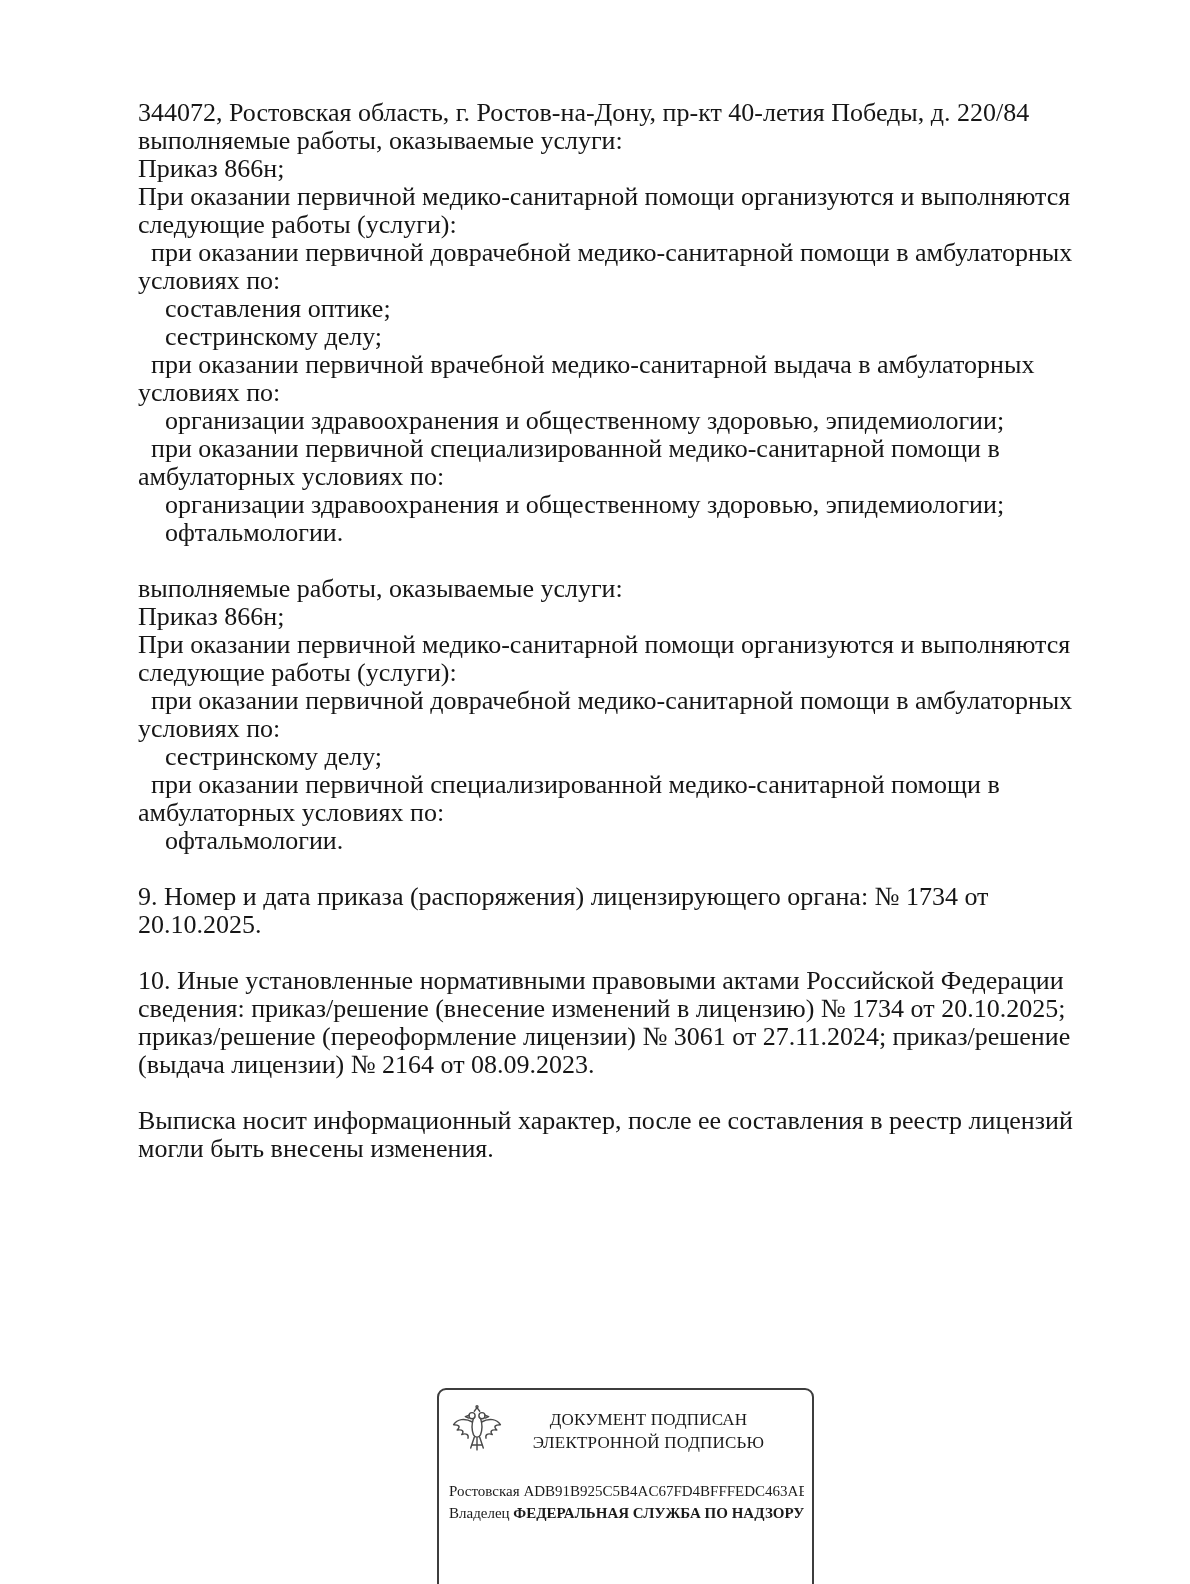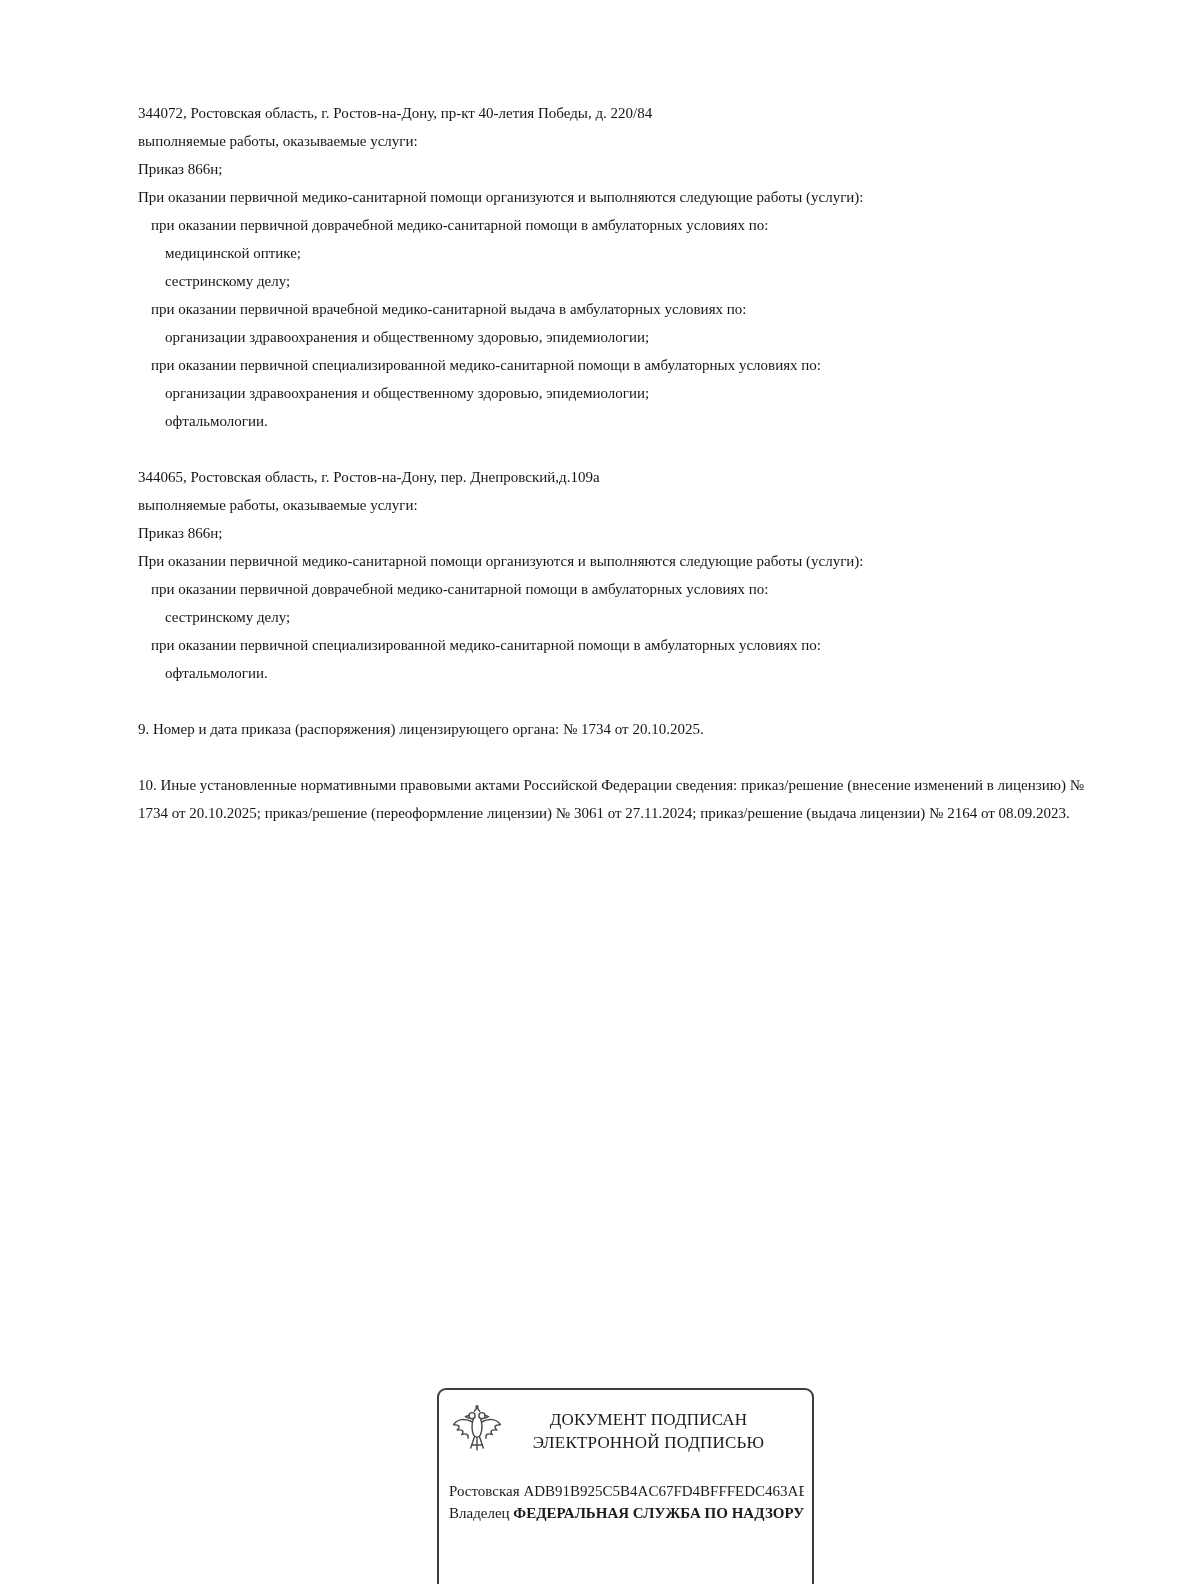--- a/index.html
+++ b/index.html
@@ -14,21 +14,21 @@
     background: #ffffff;
     font-family: "Liberation Serif", "DejaVu Serif", serif;
     color: #161616;
     overflow: hidden;
   }
   .content {
     position: absolute;
     left: 138px;
     top: 99px;
     width: 968px;
-    font-size: 15px;
+    font-size: 26px;
     line-height: 28px;
   }
   .section {
     margin-bottom: 28px;
   }
   .line { text-indent: 0; }
   .line.indent-0 { text-indent: 0; }
   .line.indent-1 { text-indent: 13px; }
   .line.indent-2 { text-indent: 27px; }
 
@@ -87,43 +87,45 @@
 <div class="page">
 
   <div class="content">
 
   <div class="section">
         <div class="line indent-0">344072, Ростовская область, г. Ростов-на-Дону, пр-кт 40-летия Победы, д. 220/84</div>
         <div class="line indent-0">выполняемые работы, оказываемые услуги:</div>
         <div class="line indent-0">Приказ 866н;</div>
         <div class="line indent-0">При оказании первичной медико-санитарной помощи организуются и выполняются следующие работы (услуги):</div>
         <div class="line indent-1">при оказании первичной доврачебной медико-санитарной помощи в амбулаторных условиях по:</div>
-        <div class="line indent-2">медицинской оптике;</div>
+        <div class="line indent-2">составления оптике;</div>
         <div class="line indent-2">сестринскому делу;</div>
         <div class="line indent-1">при оказании первичной врачебной медико-санитарной выдача в амбулаторных условиях по:</div>
         <div class="line indent-2">организации здравоохранения и общественному здоровью, эпидемиологии;</div>
         <div class="line indent-1">при оказании первичной специализированной медико-санитарной помощи в амбулаторных условиях по:</div>
         <div class="line indent-2">организации здравоохранения и общественному здоровью, эпидемиологии;</div>
         <div class="line indent-2">офтальмологии.</div>
       </div>
       <div class="section">
-        <div class="line indent-0">344065, Ростовская область, г. Ростов-на-Дону, пер. Днепровский,д.109а</div>
         <div class="line indent-0">выполняемые работы, оказываемые услуги:</div>
         <div class="line indent-0">Приказ 866н;</div>
         <div class="line indent-0">При оказании первичной медико-санитарной помощи организуются и выполняются следующие работы (услуги):</div>
         <div class="line indent-1">при оказании первичной доврачебной медико-санитарной помощи в амбулаторных условиях по:</div>
         <div class="line indent-2">сестринскому делу;</div>
         <div class="line indent-1">при оказании первичной специализированной медико-санитарной помощи в амбулаторных условиях по:</div>
         <div class="line indent-2">офтальмологии.</div>
       </div>
       <div class="section">
         <div class="line indent-0">9. Номер и дата приказа (распоряжения) лицензирующего органа: № 1734 от 20.10.2025.</div>
       </div>
       <div class="section">
         <div class="line indent-0">10. Иные установленные нормативными правовыми актами Российской Федерации сведения: приказ/решение (внесение изменений в лицензию) № 1734 от 20.10.2025; приказ/решение (переоформление лицензии) № 3061 от 27.11.2024; приказ/решение (выдача лицензии) № 2164 от 08.09.2023.</div>
+      </div>
+      <div class="section">
+        <div class="line indent-0">Выписка носит информационный характер, после ее составления в реестр лицензий могли быть внесены изменения.</div>
       </div>
     </div>
 
   <div class="stamp">
     <div class="stamp-header">
       <span class="stamp-eagle">
         <svg viewBox="0 0 60 60" width="54" height="56" aria-hidden="true">
           <g stroke="#4a4a4a" stroke-width="1.6" fill="none" stroke-linecap="round" stroke-linejoin="round">
             <path d="M27 8 L30 4 L33 8"></path>
             <circle cx="30" cy="3" r="1.1"></circle>

